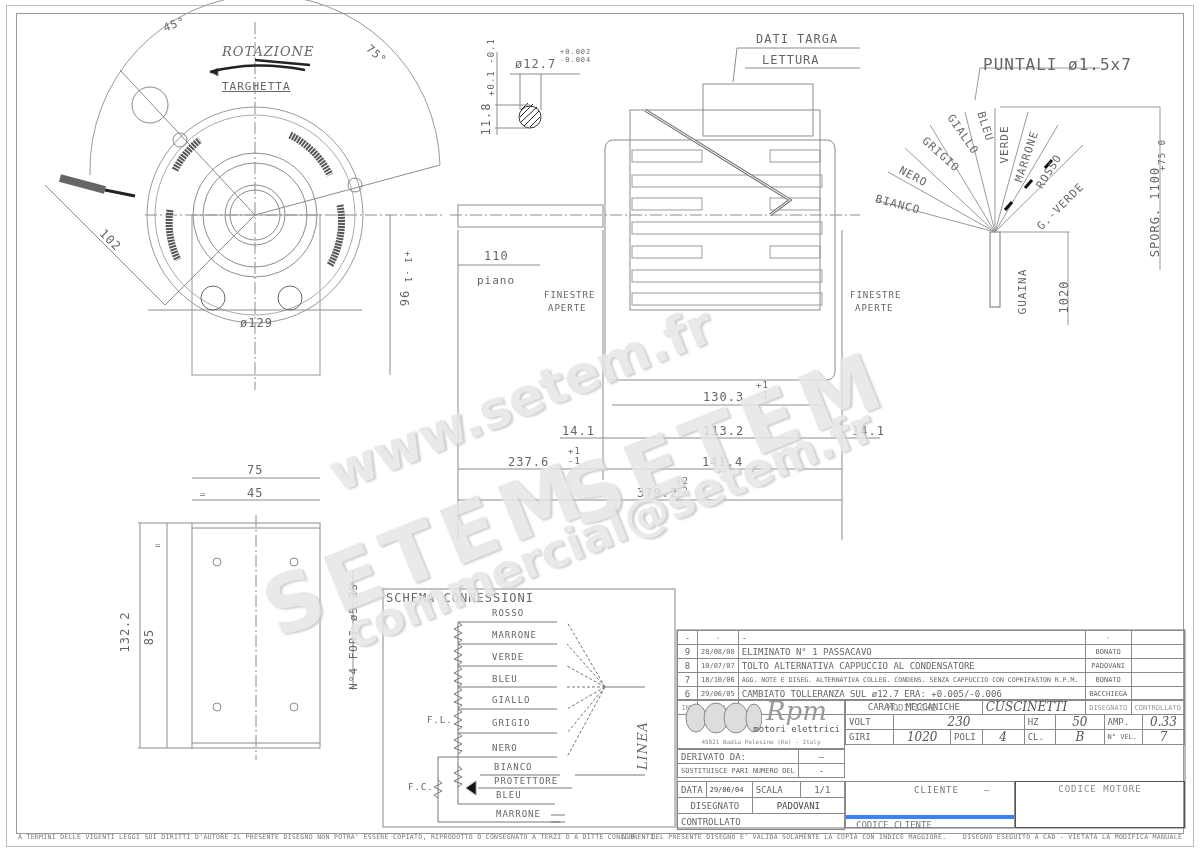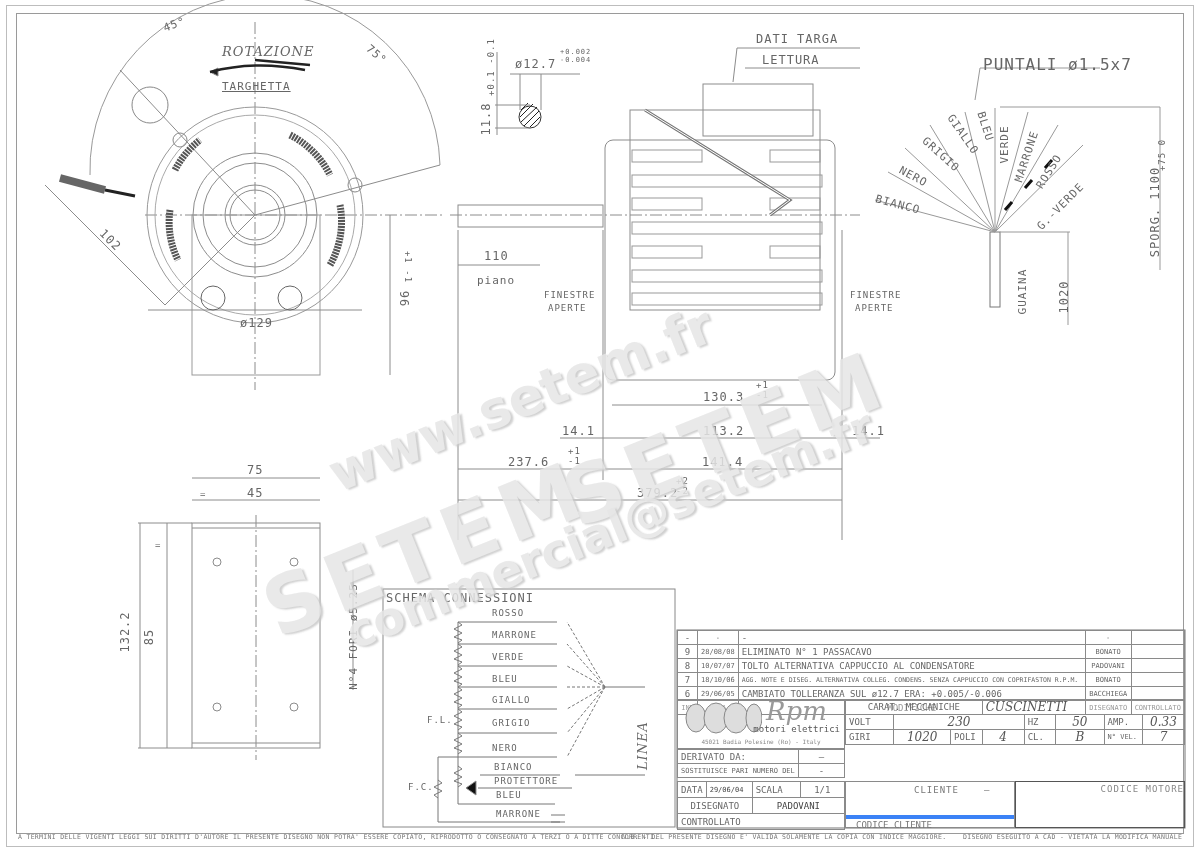--- a/index.html
+++ b/index.html
@@ -389,21 +389,21 @@
 </tbody>
   </table>
 
 <div style="position:absolute;left:845px;top:781px;width:170px;height:47px;border:1px solid #8a8a8a;box-sizing:border-box;font-size:9px;color:#777;">
   <span style="position:absolute;left:68px;top:3px;letter-spacing:1px;">CLIENTE</span>
   <span style="position:absolute;left:138px;top:3px;">—</span>
   <div style="position:absolute;left:0;right:0;top:33px;border-top:4px solid #3b82f6;padding:1px 10px;">CODICE CLIENTE</div>
 </div>
 
 <div style="position:absolute;left:1015px;top:781px;width:170px;height:47px;border:1.5px solid #555;box-sizing:border-box;">
-  <div style="text-align:right;font-size:9px;color:#888;letter-spacing:1px;margin-top:2px;">CODICE MOTORE</div>
+  <div style="text-align:center;font-size:9px;color:#888;letter-spacing:1px;margin-top:2px;">CODICE MOTORE</div>
 </div>
 
 <div class="footer" style="left:18px;">A TERMINI DELLE VIGENTI LEGGI SUI DIRITTI D'AUTORE IL PRESENTE DISEGNO NON POTRA' ESSERE COPIATO, RIPRODOTTO O CONSEGNATO A TERZI O A DITTE CONCORRENTI.</div>
 <div class="footer" style="left:622px;">N.B. - DEL PRESENTE DISEGNO E' VALIDA SOLAMENTE LA COPIA CON INDICE MAGGIORE.</div>
 <div class="footer" style="left:963px;">DISEGNO ESEGUITO A CAD - VIETATA LA MODIFICA MANUALE</div>
 
 <div class="wm" style="left:320px;top:448px;font-size:52px;transform:rotate(-22deg);">www.setem.fr</div>
 <div class="wm" style="left:250px;top:570px;font-size:80px;letter-spacing:8px;transform:rotate(-22deg);">SETEM</div>
 <div class="wm" style="left:550px;top:460px;font-size:80px;letter-spacing:8px;transform:rotate(-22deg);">SETEM</div>
 <div class="wm" style="left:338px;top:610px;font-size:46px;transform:rotate(-22deg);">commercial@setem.fr</div>

